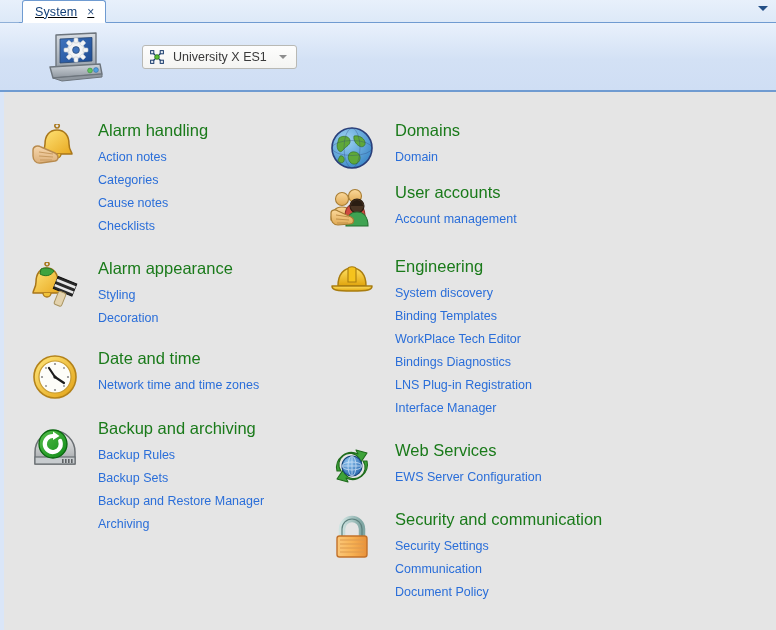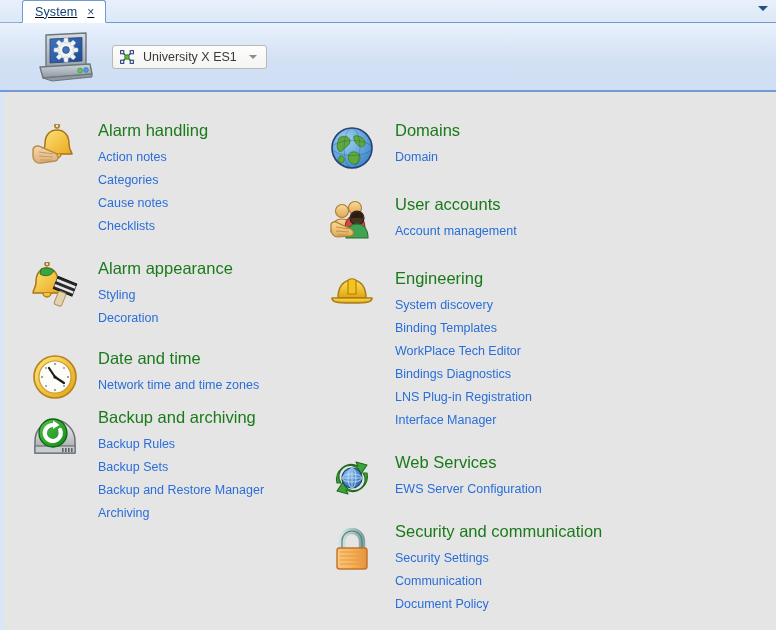--- a/index.html
+++ b/index.html
@@ -65,21 +65,22 @@
   }
 
   
   .header {
     position: relative;
     height: 69px;
     background: linear-gradient(to bottom, #e9f1fc 0%, #d3e1f5 55%, #cfdef4 100%);
     border-bottom: 2px solid #6f9bd1;
     display: flex;
     align-items: center;
-    padding-left: 34px;
+    padding-left: 44px;
+    gap: 20px;
   }
   .laptop-icon { width: 60px; height: 52px; flex: 0 0 auto; }
   .site-select {
     margin-left: 18px;
     width: 155px; height: 24px;
     background: linear-gradient(to bottom,#fdfdfd 0%,#f4f4f2 100%);
     border: 1px solid #b9b9b4;
     border-radius: 3px;
     display: flex;
     align-items: center;
@@ -320,21 +321,21 @@
         </svg>
       </div>
       <div class="group-body">
         <div class="group-title">Date and time</div>
         <div class="group-links">
           <a class="group-link">Network time and time zones</a>
         </div>
       </div>
     </div>
 
-    <div class="group" style="margin-top:5px;">
+    <div class="group" style="margin-top:16px;">
       <div class="group-icon">
         <svg width="52" height="50" viewBox="0 0 52 50">
           <defs>
             <linearGradient id="drv" x1="0" y1="0" x2="0" y2="1">
               <stop offset="0" stop-color="#f2f2f2"></stop>
                 <stop offset="1" stop-color="#9fa3a6"></stop>
             </linearGradient>
             <linearGradient id="grn" x1="0" y1="0" x2="1" y2="1">
               <stop offset="0" stop-color="#57c04a"></stop>
                 <stop offset="1" stop-color="#0f8a18"></stop>
@@ -388,21 +389,21 @@
         </svg>
       </div>
       <div class="group-body">
         <div class="group-title">Domains</div>
         <div class="group-links">
           <a class="group-link">Domain</a>
         </div>
       </div>
     </div>
 
-    <div class="group" style="margin-top:22px;">
+    <div class="group" style="margin-top:10px;">
       <div class="group-icon">
         <svg width="48" height="48" viewBox="0 0 48 48">
           <defs>
             <linearGradient id="sk" x1="0" y1="0" x2="0" y2="1">
               <stop offset="0" stop-color="#fbd89a"></stop>
                 <stop offset="1" stop-color="#e0aa55"></stop>
             </linearGradient>
           </defs>
           <circle cx="14" cy="13" r="6.5" fill="url(#sk)" stroke="#a87d33" stroke-width="1.1"></circle>
           <path d="M3 34 C3 25 8 21 14 21 C20 21 25 25 25 34 Z" fill="url(#sk)" stroke="#a87d33" stroke-width="1.1"></path>

